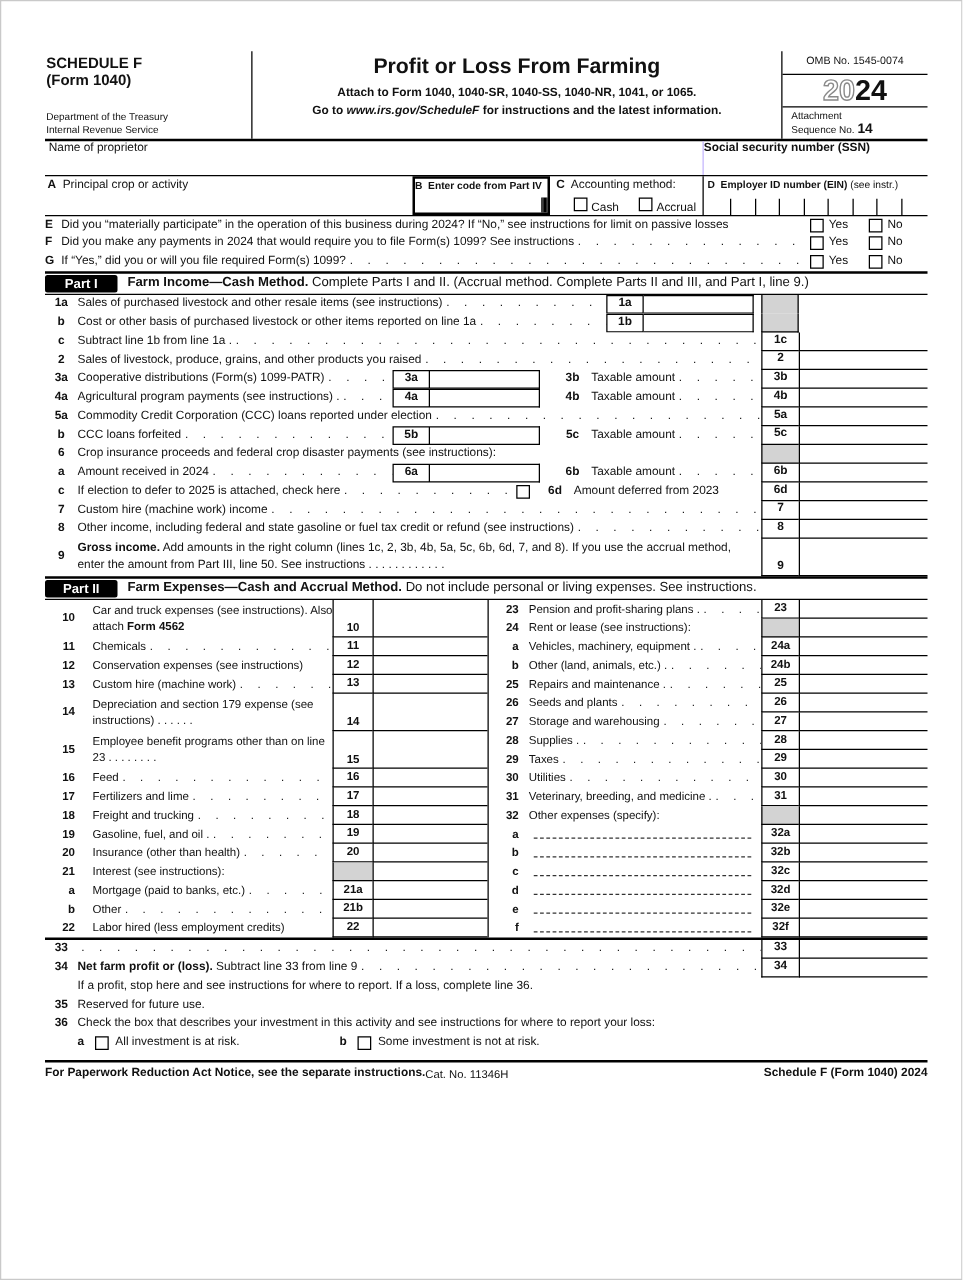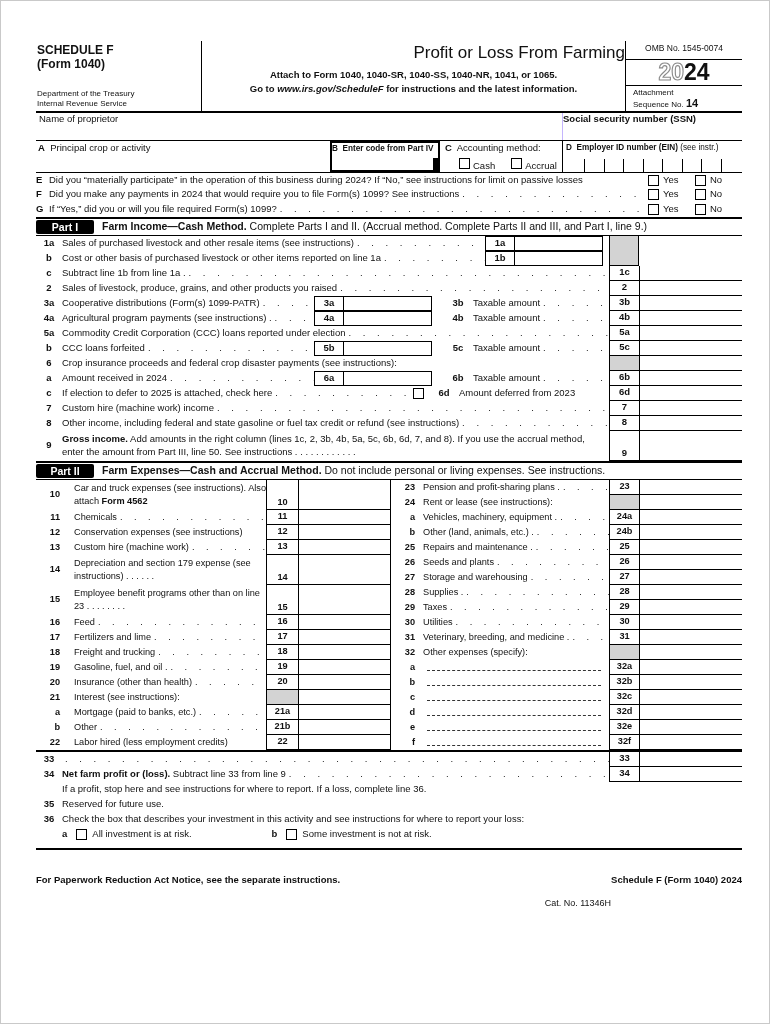--- a/index.html
+++ b/index.html
@@ -8,21 +8,21 @@
   .form{position:absolute;left:35px;top:40px;width:706px;font-size:9.5px;line-height:1.15;}
   .b{font-weight:bold}.i{font-style:italic}
   .cb{display:inline-block;width:9px;height:9px;border:1px solid #000;background:#fff;flex-shrink:0;}
   .dots{flex:1 1 0;overflow:hidden;white-space:nowrap;letter-spacing:4.5px;padding:0 3px;min-width:0;}
   
   .hdr{display:flex;height:70px;border-bottom:2px solid #000;}
   .hl{width:166px;border-right:1px solid #000;box-sizing:border-box;padding:2px 4px 2px 1px;display:flex;flex-direction:column;}
   .t1{font-size:12px;font-weight:bold;line-height:1.2;}
   .dept{font-size:8px;margin-top:auto;line-height:1.25;}
   .hc{flex:1;text-align:center;padding-top:2px;}
-  .title{font-size:17px;font-weight:normal;text-align:right;}
+  .title{font-size:17px;font-weight:bold;}
   .sub{font-size:9.5px;font-weight:bold;margin-top:7px;}
   .sub2{font-size:9.5px;font-weight:bold;margin-top:4px;}
   .hr2{width:117px;border-left:1px solid #000;box-sizing:border-box;display:flex;flex-direction:column;}
   .omb{font-size:8.5px;text-align:center;padding:3px 0 5px;border-bottom:1px solid #000;}
   .year{font-size:23px;font-weight:bold;line-height:1;text-align:center;padding:1px 0 1px;border-bottom:1px solid #000;}
   .y20{color:#fff;-webkit-text-stroke:1.1px #8a8a8a;}
   .att{font-size:8px;text-align:left;padding:2px 0 0 7px;line-height:1.2;}
   .seq14{font-size:11px;font-weight:bold;}
   
   .nrow{display:flex;height:27px;border-bottom:1px solid #000;}
@@ -86,21 +86,21 @@
   .tall .bn{align-items:flex-end;padding-bottom:1px;}
   .dash{flex:1;border-bottom:1.2px dashed #333;height:8px;margin:0 8px 4px 4px;align-self:flex-end;min-width:0;}
   
   .brow{display:flex;align-items:center;height:15px;}
   .brow .pnum{text-align:center;}
   .btop{border-top:2px solid #000;}
   .noterow{display:flex;align-items:center;height:15px;padding-left:26px;}
   .r36ab{display:flex;align-items:center;height:15px;}
   .ftr{display:flex;align-items:center;border-top:2px solid #000;margin-top:6px;padding-top:4px;}
   .ftl{font-weight:bold;}
-  .ftc{flex:1;text-align:right;font-size:9px;margin-top:44px;}
+  .ftc{flex:1;text-align:left;font-size:9px;}
   .ftrr{font-weight:bold;}
 </style>
 </head>
 <body>
 
 <div class="page">
 <div class="form">
 
   <div class="hdr">
     <div class="hl">

